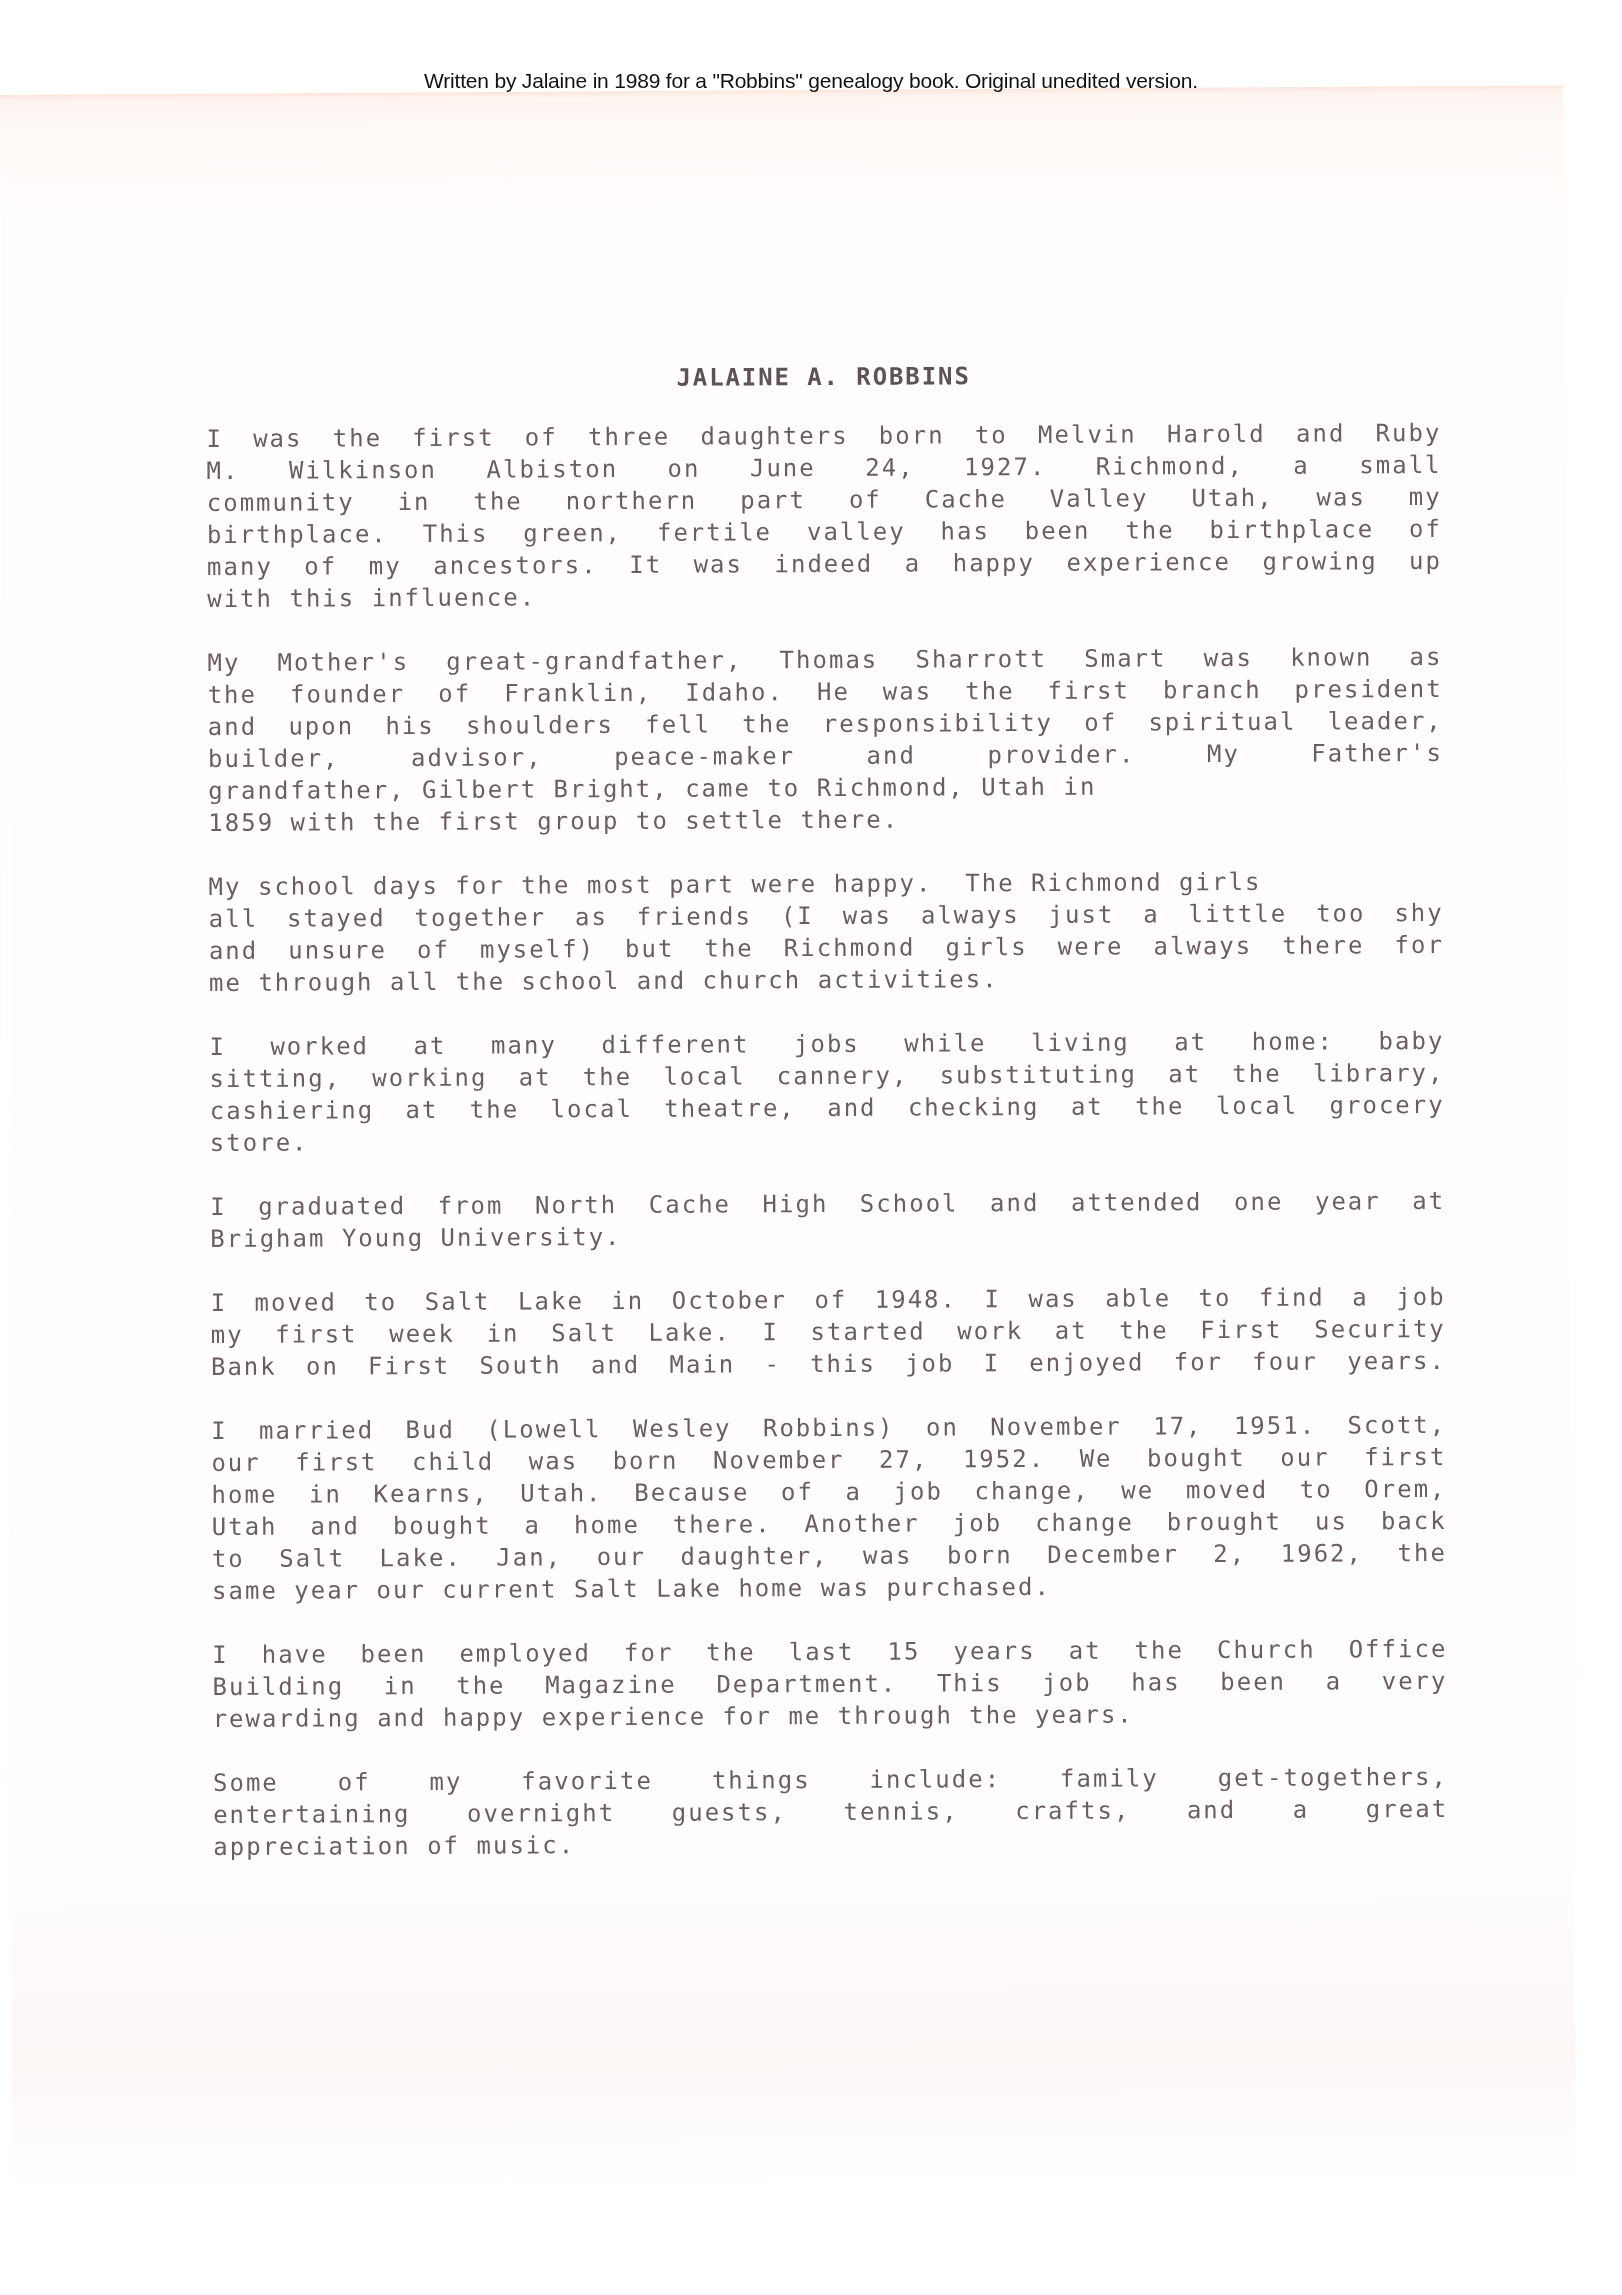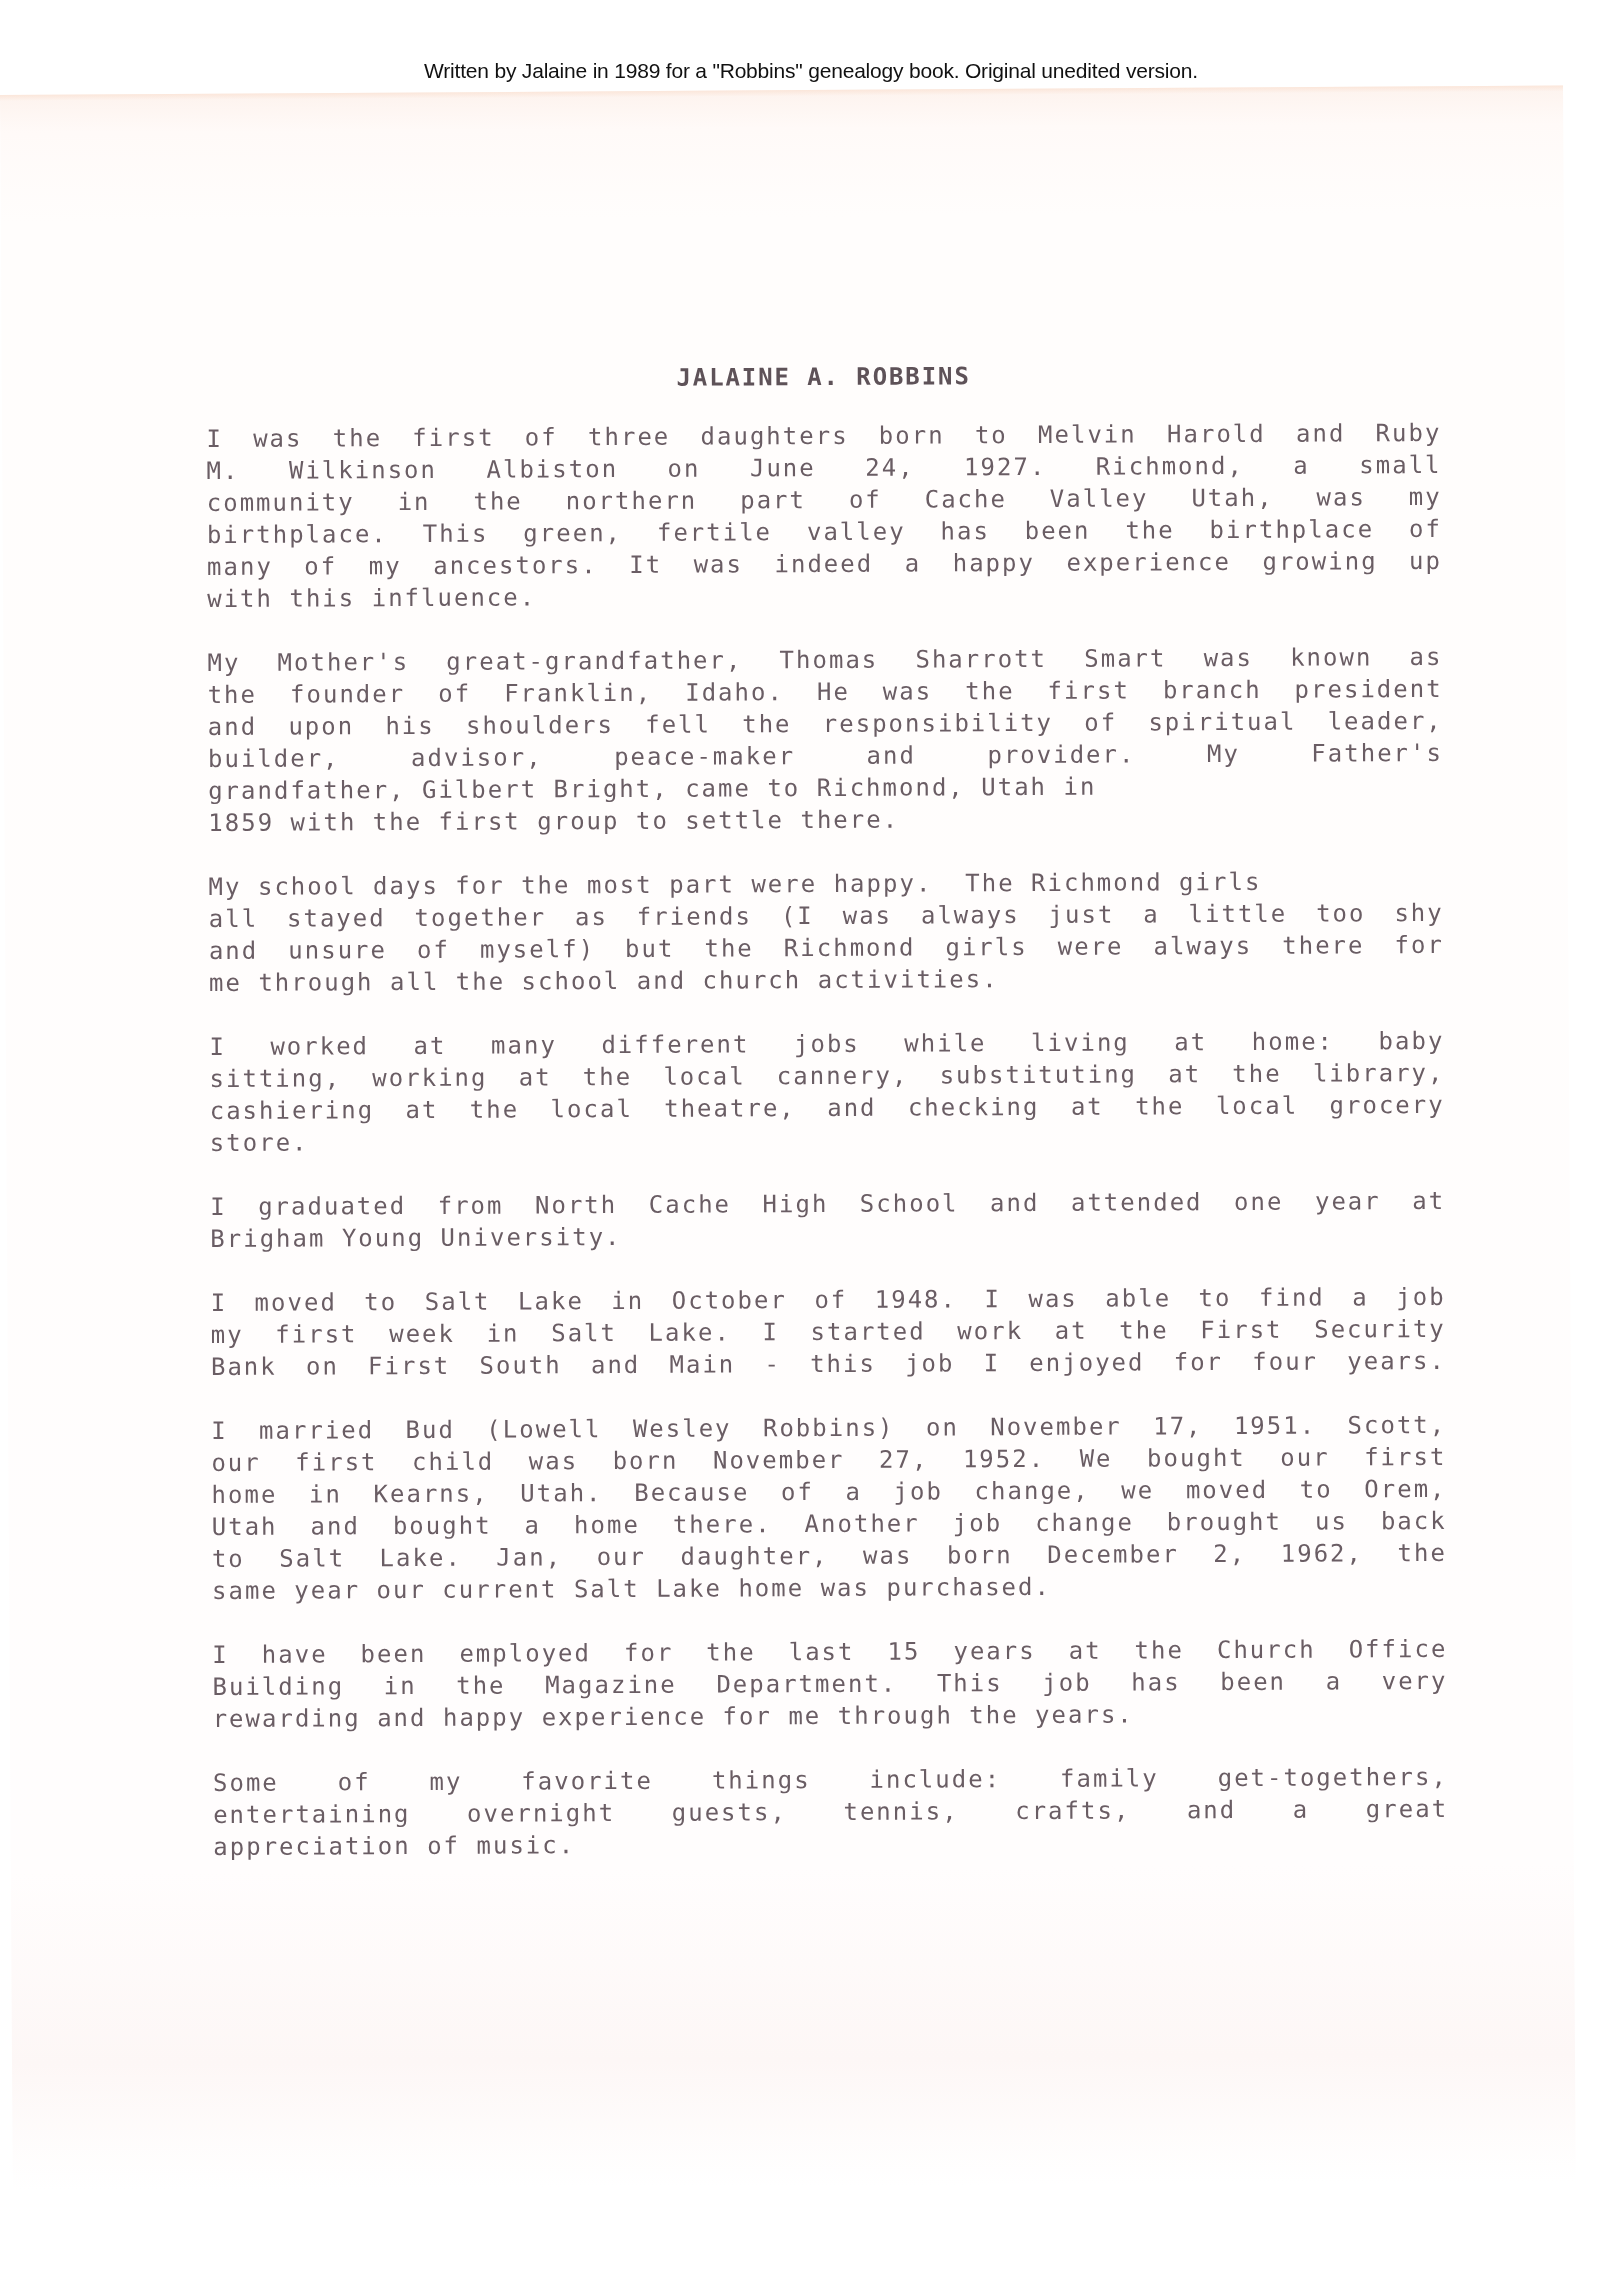--- a/index.html
+++ b/index.html
@@ -8,21 +8,21 @@
       background: #ffffff;
     }
     body {
       width: 1622px;
       height: 2295px;
       position: relative;
       overflow: hidden;
     }
     .header-note {
       position: absolute;
-      top: 59px;
+      top: 69px;
       left: 0;
       width: 1622px;
       text-align: center;
       font-family: "Liberation Sans", sans-serif;
       font-size: 21px;
       color: #111111;
       letter-spacing: -0.2px;
     }
     .paper {
       position: absolute;

